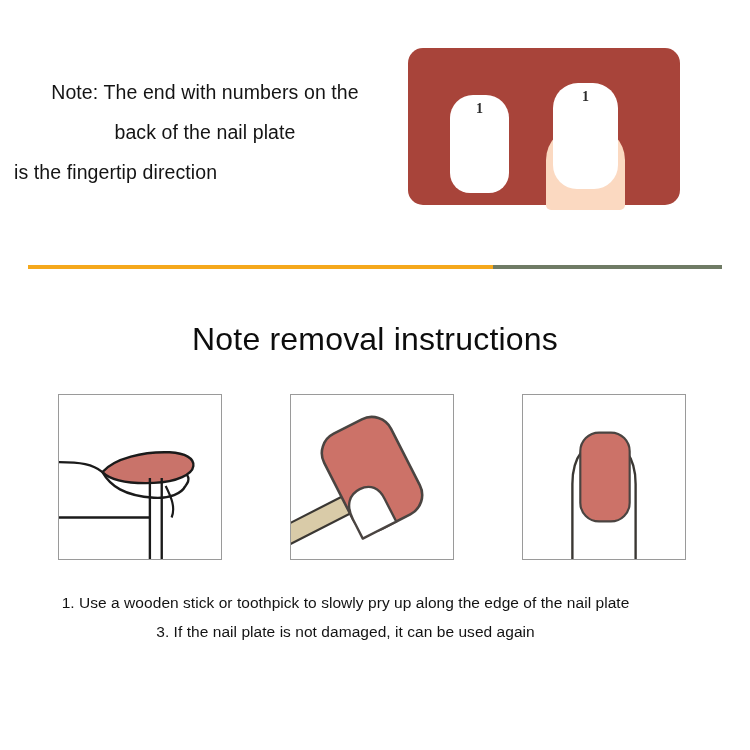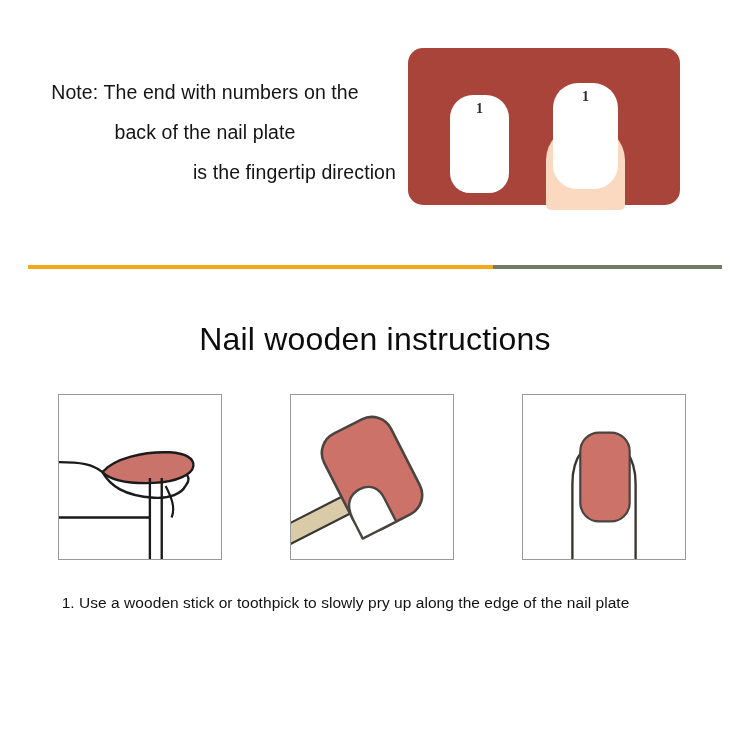--- a/index.html
+++ b/index.html
@@ -35,21 +35,21 @@
   }
   #note-block .note-line {
     font-size: 19.5px;
     line-height: 40px;
     letter-spacing: 0.1px;
     color: #141414;
     white-space: nowrap;
   }
   #note-block .note-line.l1 { text-align: center; }
   #note-block .note-line.l2 { }
-  #note-block .note-line.l3 { text-align: right; }
+  #note-block .note-line.l3 { text-align: left; }
 
   
   #nail-card-wrap {
     position: absolute;
     left: 408px;
     top: 48px;
     width: 272px;
     height: 162px;
   }
   #nail-card {
@@ -196,21 +196,21 @@
       <span class="nail-number">1</span>
     </div>
   </div>
 </div>
 
 <div id="divider">
   <div id="divider-left" style="background: rgb(245, 168, 28);"></div>
   <div id="divider-right" style="background: rgb(111, 123, 101);"></div>
 </div>
 
-<div id="section-title">Nail wooden instructions</div>
+<div id="section-title">Note removal instructions</div>
 
 <div id="panels">
 
   <div class="panel" id="panel-1">
     <svg viewBox="0 0 164 166" xmlns="http://www.w3.org/2000/svg">
 
       <path d="M0 124 H92" fill="none" stroke="#1a1a1a" stroke-width="2.4"></path>
       <path d="M0 68 C22 68, 34 70, 44 78" fill="none" stroke="#1a1a1a" stroke-width="2.4"></path>
 
       <path d="M44 78 C52 92, 66 102, 96 104 C112 105, 124 100, 128 92" fill="none" stroke="#1a1a1a" stroke-width="2.4"></path>
@@ -246,13 +246,14 @@
 
       <path d="M50 166 L50 90 C50 62, 64 46, 82 46 C100 46, 114 62, 114 90 L114 166" fill="none" stroke="#3a3733" stroke-width="2.4"></path>
 
       <rect x="58" y="38" width="50" height="90" rx="19" fill="#CC7268" stroke="#4a4441" stroke-width="2.2"></rect>
     </svg>
   </div>
 </div>
 
 <div id="steps">
   <div class="step-line">1. Use a wooden stick or toothpick to slowly pry up along the edge of the nail plate</div>
+  <div class="step-line">3. If the nail plate is not damaged, it can be used again</div>
 </div>
 
 </body></html>

